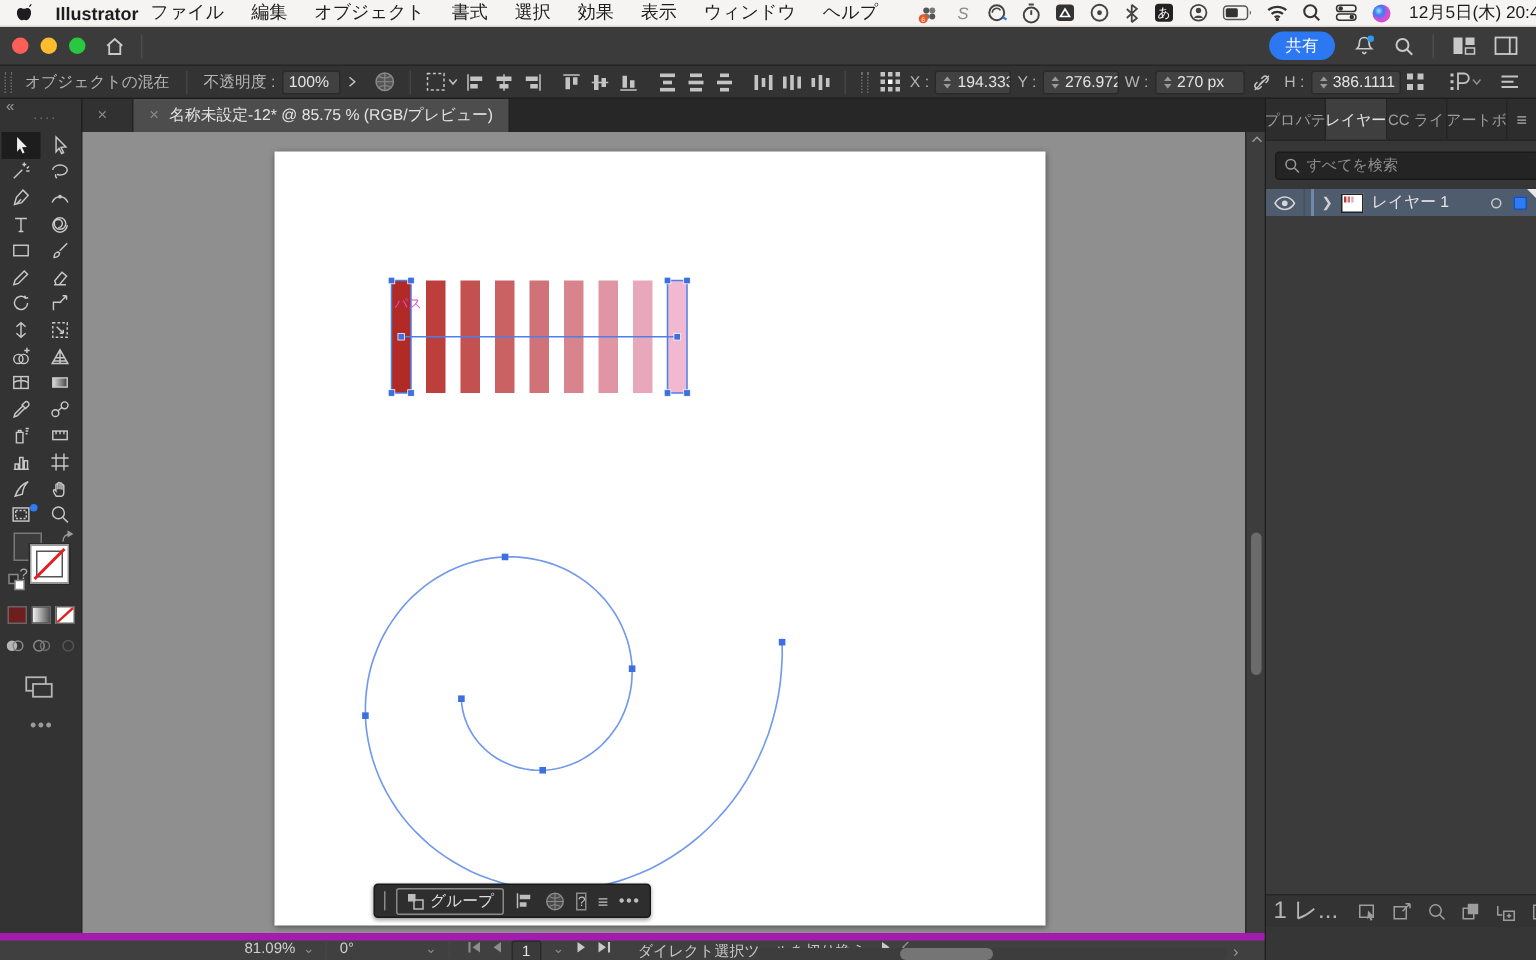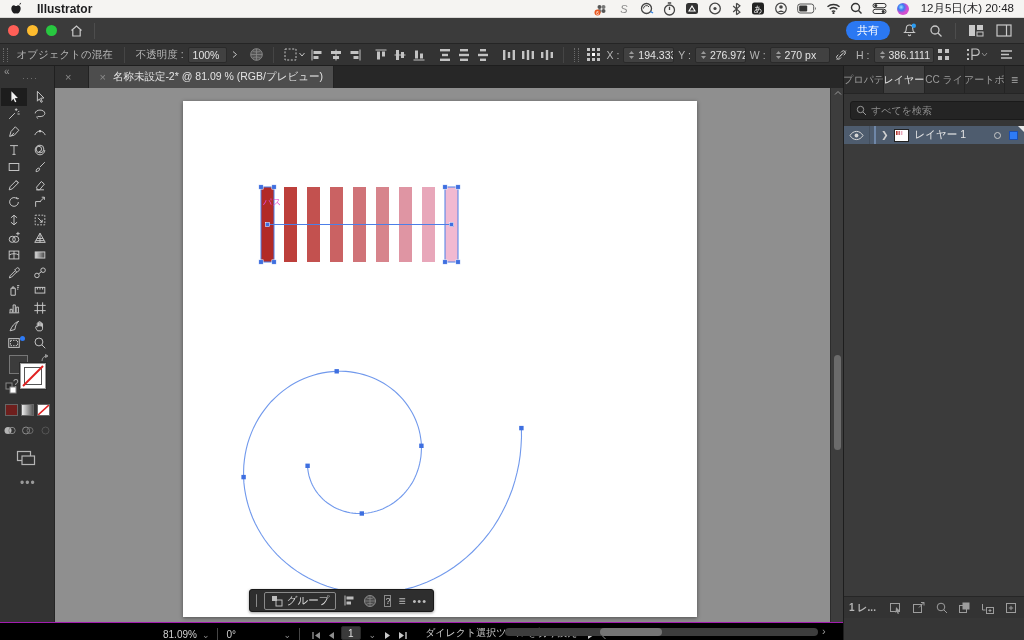--- a/index.html
+++ b/index.html
@@ -96,26 +96,26 @@
   #layer-row{height:18px;display:flex;align-items:center;background:#4e5c6e;position:relative;color:#e6e6e6;font-size:10.5px;cursor:pointer;}
   #layer-row .eye{margin:0 5px;color:#d6d6d6;}
   #layer-row .coldiv{width:1px;height:18px;background:#44505f;margin-right:4px;}
   #layer-row .accent{width:2px;height:18px;background:#6f87a8;margin-right:5px;}
   #layer-row .chev{color:#cfcfcf;font-size:9px;margin-right:5px;}
   #layer-thumb{width:15px;height:13px;background:#fff;border:1px solid #222;margin-right:6px;position:relative;overflow:hidden;}
   #layer-row .target{margin-left:auto;width:7px;height:7px;border:1px solid #c9c9c9;border-radius:50%;margin-right:8px;}
   #layer-row .selsq{width:9px;height:9px;background:#2e7bf6;border:1px solid #1b4fb0;margin-right:6px;}
   #layer-row .corner{position:absolute;right:0;top:0;width:0;height:0;border-left:6px solid transparent;border-top:6px solid #e8e8e8;}
   #rp-body{height:452px;background:#3b3b3b;}
-  #rp-footer{height:22px;background:#333;border-top:1px solid #262626;display:flex;align-items:center;color:#b5b5b5;font-size:10px;padding:0 5px;gap:9px;font-weight:bold;}
+  #rp-footer{height:22px;background:#333;border-top:1px solid #262626;display:flex;align-items:center;color:#b5b5b5;font-size:16px;padding:0 5px;gap:9px;}
   #rp-footer .cnt{margin-right:4px;white-space:nowrap;}
   .ficon{display:flex;align-items:center;color:#9d9d9d;cursor:pointer;}
 
   
-  #statusbar{left:0;top:622px;width:843px;height:18px;background:#000000;border-top:1px solid #a21caf;display:flex;align-items:flex-end;font-size:10px;color:#bdbdbd;}
+  #statusbar{left:0;top:622px;width:843px;height:18px;background:#404040;border-top:5px solid #a21caf;display:flex;align-items:flex-start;font-size:10px;color:#bdbdbd;}
   #statusbar .sb-sep{width:1px;height:12px;background:#454545;margin:0 8px;}
   #statusbar .val{color:#d0d0d0;white-space:nowrap;}
   #statusbar .caret{color:#8d8d8d;font-size:9px;margin-left:5px;}
   .navicon{display:flex;align-items:center;color:#8d8d8d;margin:0 3px;cursor:pointer;}
   .navicon.lit{color:#c9c9c9;}
   #pagebox{display:flex;align-items:center;background:#3a3a3a;border:1px solid #2a2a2a;border-radius:2px;height:14px;padding:0 6px;margin:0 3px;color:#e0e0e0;}
   #sb-hint{margin-left:14px;color:#c7c7c7;white-space:nowrap;}
   #hscroll{position:absolute;left:505px;top:5px;width:313px;height:8px;background:#3d3d3d;border-radius:4px;}
   #hthumb{position:absolute;left:95px;top:0;width:62px;height:8px;background:#757575;border-radius:4px;}
   #sb-corner{position:absolute;left:822px;top:2px;color:#9a9a9a;font-size:11px;}
@@ -125,20 +125,31 @@
 
 <div id="app">
 
   <div id="menubar" class="abs">
     <span class="apple">
         <svg width="13" height="15" viewBox="0 0 13 15">
           <path fill="#1d1d1f" d="M9.3 3.7c.1-1 .9-1.9 1.8-2-.1 1-.8 2-1.8 2zM6.7 4.9c.9-.8 2.4-.7 3.3.3 1.3 1.6.7 4.6-.8 6.3-.6.7-1.2 1.1-1.9 1-.5 0-.8-.3-1.3-.3s-.8.3-1.3.3c-.7.1-1.3-.3-1.9-1C1.3 9.8.7 6.8 2 5.2c.9-1 2.4-1.1 3.3-.3z"></path>
         </svg>
       </span>
     <span class="appname">Illustrator</span>
+    <span id="menubar-menus" style="display:flex">
+        <span class="menu-item">ファイル</span>
+        <span class="menu-item">編集</span>
+        <span class="menu-item">オブジェクト</span>
+        <span class="menu-item">書式</span>
+        <span class="menu-item">選択</span>
+        <span class="menu-item">効果</span>
+        <span class="menu-item">表示</span>
+        <span class="menu-item">ウィンドウ</span>
+        <span class="menu-item">ヘルプ</span>
+      </span>
     <span class="spacer"></span>
     <span id="menubar-status" style="display:flex;align-items:center">
         <span class="status-icon">
           <svg width="14" height="14" viewBox="0 0 14 14">
             <circle cx="5.5" cy="5" r="2" fill="#555"></circle>
             <circle cx="9.5" cy="5" r="2" fill="#777"></circle>
             <circle cx="5.5" cy="9" r="2" fill="#777"></circle>
             <circle cx="9.5" cy="9" r="2" fill="#555"></circle>
             <circle cx="3.5" cy="10.5" r="3" fill="#e8571f"></circle>
             <text x="3.5" y="12.6" font-size="4.5" fill="#fff" text-anchor="middle">6</text>
@@ -487,21 +498,21 @@
   <div id="tabsrow" class="abs">
     <div id="toolhdr">
       <span class="chev">«</span>
       <span class="dots">····</span>
     </div>
     <div class="doctab">
       <span class="x">×</span>
     </div>
     <div class="doctab active">
       <span class="x">×</span>
-      <span>名称未設定-2* @ 81.09 % (RGB/プレビュー)</span>
+      <span>名称未設定-12* @ 85.75 % (RGB/プレビュー)</span>
     </div>
   </div>
 
   <div id="toolbar" class="abs">
     <div id="toolgrid">
         <div class="tool selected">
           <svg viewBox="0 0 16 16" stroke-width="1.1">
             <path d="M5 1.5l7.5 7.6-3.7.3 1.9 4-1.5.7-1.9-4L5 12.8z" fill="currentColor"></path>
           </svg>
         </div>

